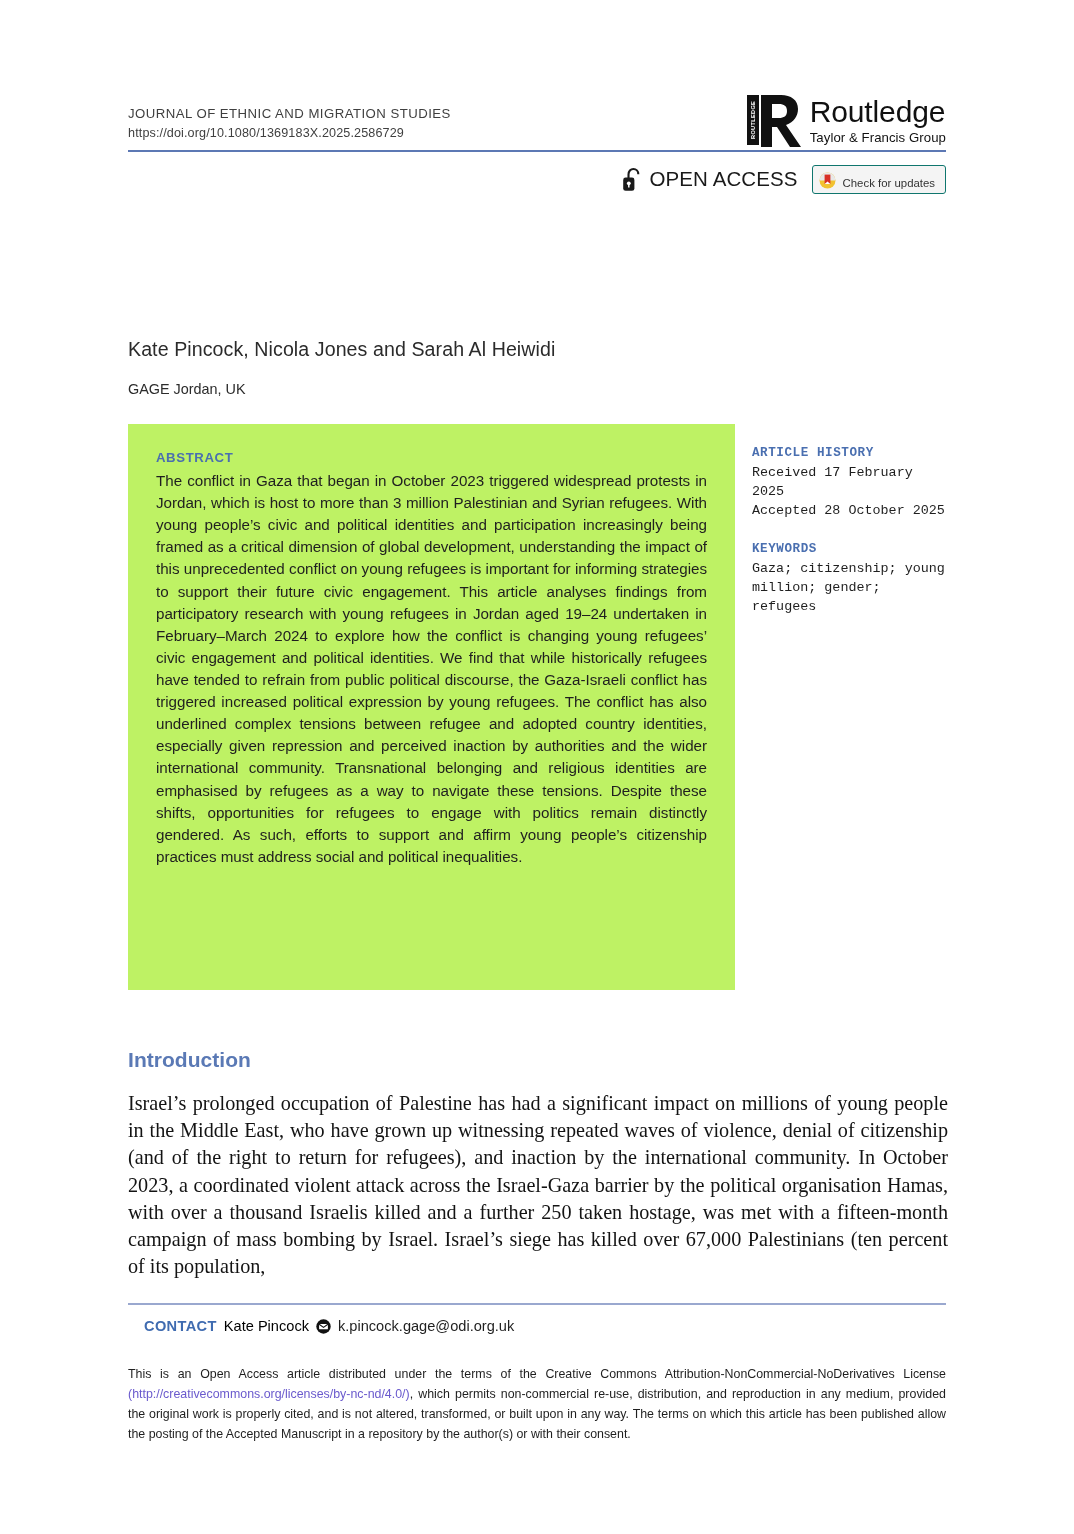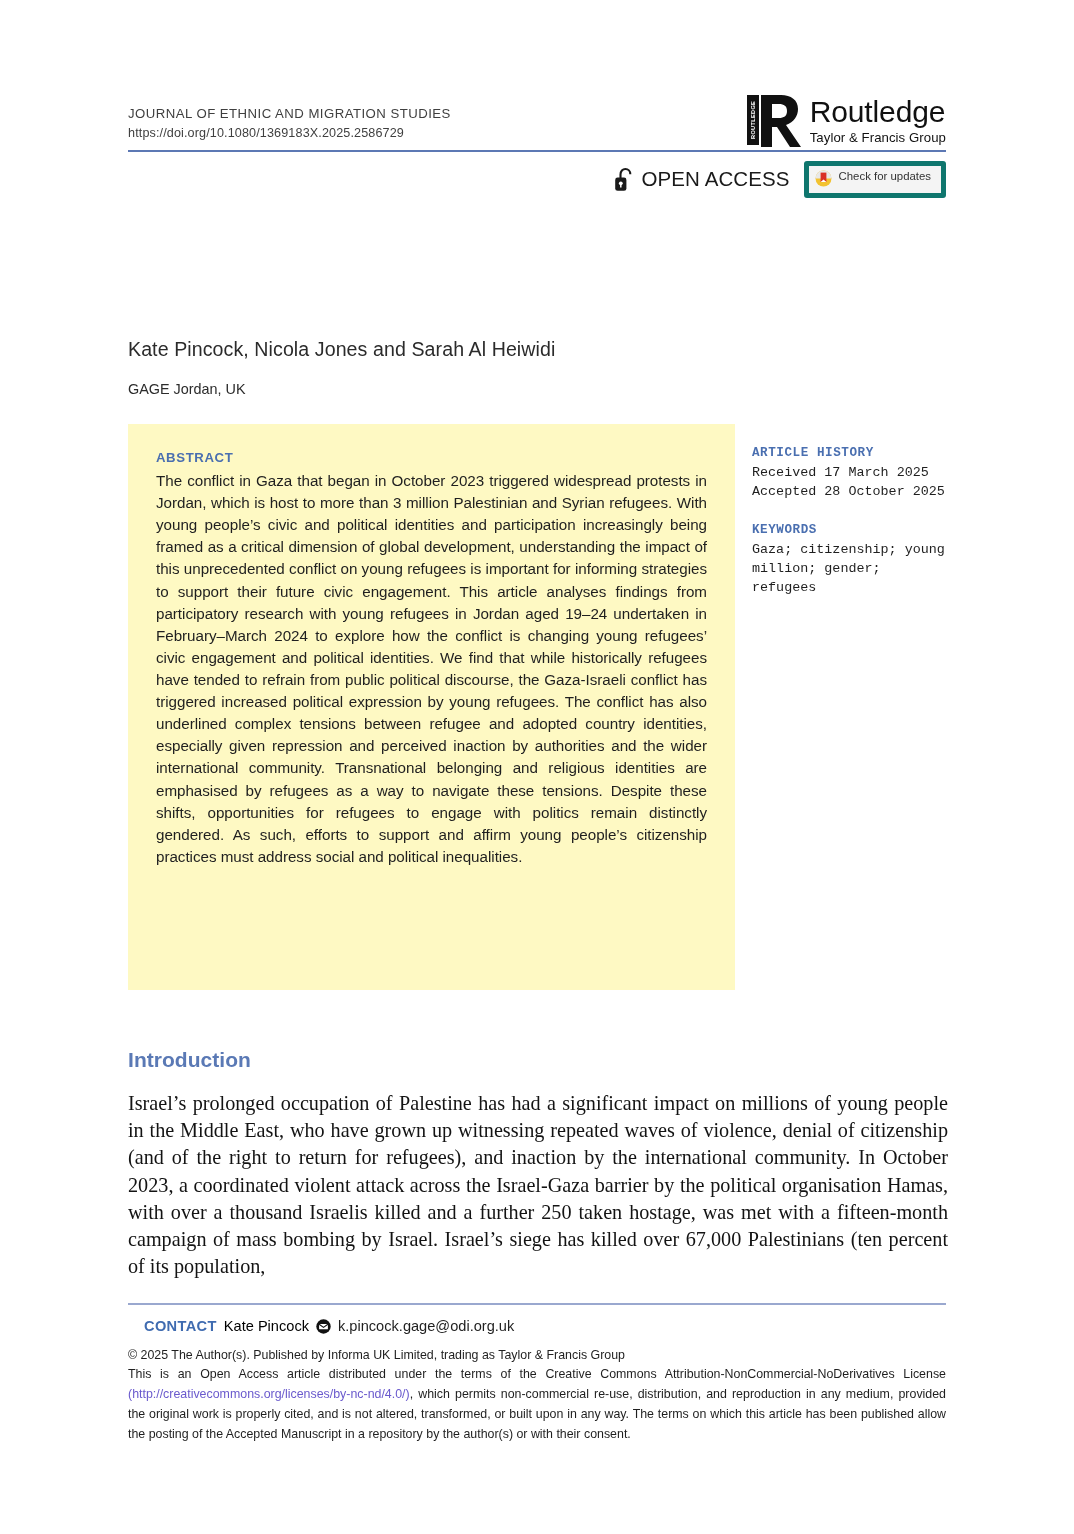--- a/index.html
+++ b/index.html
@@ -121,23 +121,23 @@
     gap: 7px;
   }
   .oa-lock { display:block; }
   .oa-text {
     font-size: 20.5px;
     color: #1a1a1a;
     letter-spacing: 0.005em;
   }
   .crossmark {
     display: flex;
-    align-items: flex-start;
+    align-items: flex-end;
     gap: 7px;
-    border: 5px solid #0f766e;
+    border: 1px solid #0f766e;
     border-radius: 3px;
     background: #f4f4f4;
     padding: 4px 10px 4px 6px;
     height: 19px;
   }
   .cm-icon { display:block; flex:none; }
   .cm-text {
     font-size: 11.4px;
     color: #333;
     white-space: nowrap;
@@ -173,21 +173,21 @@
     color: #2b2b2b;
   }
 
   
   .abstract-box {
     position: absolute;
     left: 128px;
     top: 424px;
     width: 607px;
     height: 566px;
-    background: #fef9c3;
+    background: #bef264;
     box-sizing: border-box;
     padding: 26px 28px 0 28px;
   }
   .abstract-label {
     font-size: 13.2px;
     font-weight: bold;
     color: #4a6fb0;
     letter-spacing: 0.045em;
     margin-bottom: 5px;
   }
@@ -349,21 +349,21 @@
   <div class="authors">Kate Pincock, Nicola Jones and  Sarah Al Heiwidi</div>
   <div class="affiliation">GAGE Jordan, UK</div>
 
   <div class="abstract-box">
     <div class="abstract-label">ABSTRACT</div>
     <div class="abstract-text">The conflict in Gaza that began in October 2023 triggered widespread protests in Jordan, which is host to more than 3 million Palestinian and Syrian refugees. With young people’s civic and political identities and participation increasingly being framed as a critical dimension of global development, understanding the impact of this unprecedented conflict on young refugees is important for informing strategies to support their future civic engagement. This article analyses findings from participatory research with young refugees in Jordan aged 19–24 undertaken in February–March 2024 to explore how the conflict is changing young refugees’ civic engagement and political identities. We find that while historically refugees have tended to refrain from public political discourse, the Gaza-Israeli conflict has triggered increased political expression by young refugees. The conflict has also underlined complex tensions between refugee and adopted country identities, especially given repression and perceived inaction by authorities and the wider international community. Transnational belonging and religious identities are emphasised by refugees as a way to navigate these tensions. Despite these shifts, opportunities for refugees to engage with politics remain distinctly gendered. As such, efforts to support and affirm young people’s citizenship practices must address social and political inequalities.</div>
   </div>
 
   <div class="sidebar">
     <div class="side-label">ARTICLE HISTORY</div>
-    <div class="side-line">Received 17 March 2025</div>
+    <div class="side-line">Received 17 February 2025</div>
     <div class="side-line">Accepted 28 October 2025</div>
     <div class="side-gap"></div>
     <div class="side-label">KEYWORDS</div>
     <div class="side-line">Gaza; citizenship; young</div>
     <div class="side-line">million; gender; refugees</div>
   </div>
 
   <div class="section-head">Introduction</div>
   <div class="body-text">Israel’s prolonged occupation of Palestine has had a significant impact on millions of young people in the Middle East, who have grown up witnessing repeated waves of violence, denial of citizenship (and of the right to return for refugees), and inaction by the international community. In October 2023, a coordinated violent attack across the Israel-Gaza barrier by the political organisation Hamas, with over a thousand Israelis killed and a further 250 taken hostage, was met with a fifteen-month campaign of mass bombing by Israel. Israel’s siege has killed over 67,000 Palestinians (ten percent of its population,</div>
 
@@ -373,19 +373,18 @@
     <span class="contact-label">CONTACT</span>
     <span class="contact-name">Kate Pincock</span>
     <svg class="mail-icon" width="15" height="15" viewBox="0 0 15 15">
       <circle cx="7.5" cy="7.5" r="7.2" fill="#111"></circle>
       <rect x="3.1" y="4.9" width="8.8" height="5.4" rx="0.6" fill="#fff"></rect>
       <path d="M3.1 5.3 L7.5 8.4 L11.9 5.3" fill="none" stroke="#111" stroke-width="1.05"></path>
     </svg>
     <span class="contact-email">k.pincock.gage@odi.org.uk</span>
   </div>
 
-  <div class="copyright">© 2025 The Author(s). Published by Informa UK Limited, trading as Taylor &amp; Francis Group</div>
 
   <div class="license">
     <span>This is an Open Access article distributed under the terms of the Creative Commons Attribution-NonCommercial-NoDerivatives License </span><span class="cc-link">(http://creativecommons.org/licenses/by-nc-nd/4.0/)</span><span>, which permits non-commercial re-use, distribution, and reproduction in any medium, provided the original work is properly cited, and is not altered, transformed, or built upon in any way. The terms on which this article has been published allow the posting of the Accepted Manuscript in a repository by the author(s) or with their consent.</span>
   </div>
 
 </div>
 
 </body></html>

